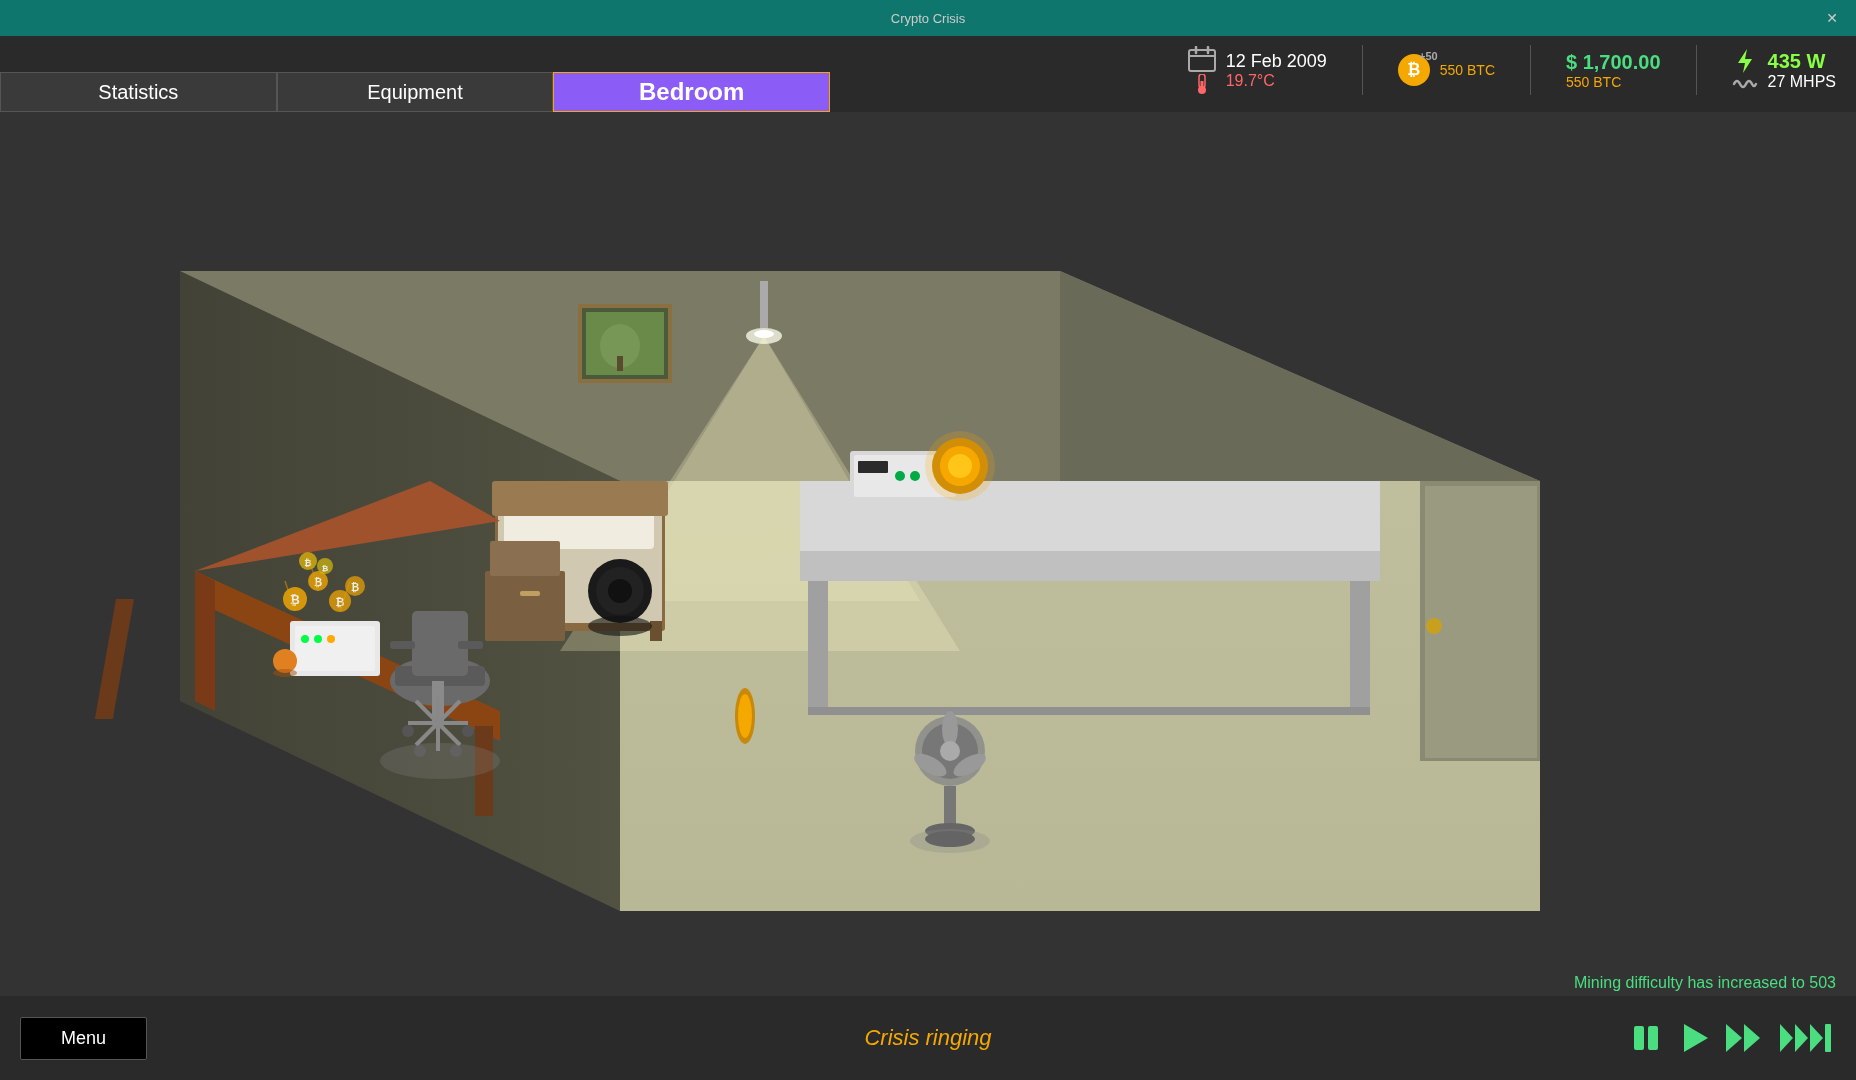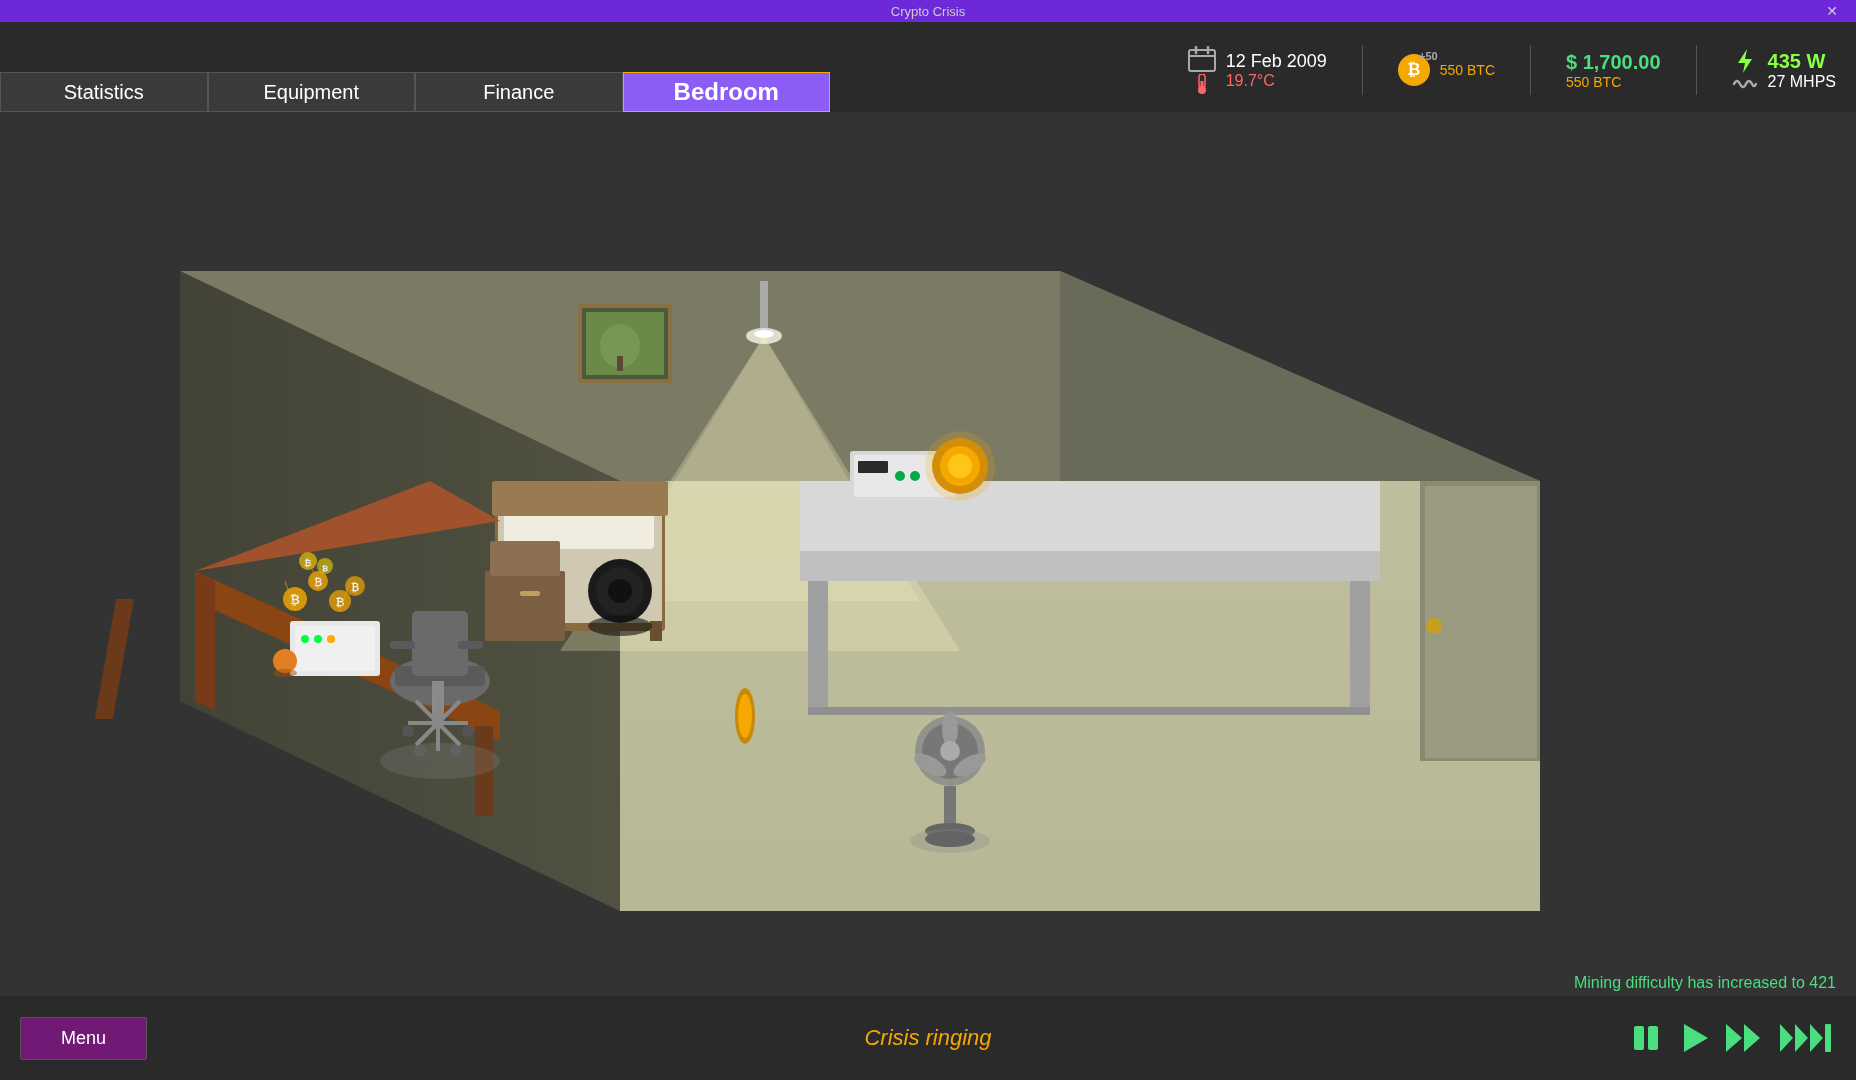--- a/index.html
+++ b/index.html
@@ -12,22 +12,22 @@
       overflow: hidden;
       position: relative;
     }
 
     
     #titlebar {
       position: absolute;
       top: 0;
       left: 0;
       width: 100%;
-      height: 22px;
-      background: #6d28d9;
+      height: 36px;
+      background: #0f766e;
       display: flex;
       align-items: center;
       justify-content: center;
       z-index: 100;
     }
 
     #titlebar-title {
       color: #cccccc;
       font-size: 13px;
       font-weight: normal;
@@ -199,21 +199,21 @@
       height: 84px;
       background: #2a2a2a;
       display: flex;
       align-items: center;
       justify-content: space-between;
       padding: 0 20px;
       z-index: 100;
     }
 
     #menu-btn {
-      background: #701a75;
+      background: #000000;
       border: 1px solid #555;
       color: white;
       font-size: 18px;
       padding: 10px 40px;
       cursor: pointer;
       border-radius: 2px;
     }
 
     #status-text {
       color: #f5a800;
@@ -276,23 +276,20 @@
   <span id="titlebar-title">Crypto Crisis</span>
   <button id="titlebar-close">✕</button>
 </div>
 
 <div id="topnav">
   <div class="nav-tab">
     <span>Statistics</span>
   </div>
   <div class="nav-tab">
     <span>Equipment</span>
-  </div>
-  <div class="nav-tab">
-    <span>Finance</span>
   </div>
   <div class="nav-tab active">
     <span>Bedroom</span>
   </div>
 </div>
 
 <div id="statsbar">
 
   <div class="stat-group">
     <div class="icon-container">
@@ -536,21 +533,21 @@
       <ellipse cx="950" cy="680" rx="25" ry="8" fill="#666"></ellipse>
       <ellipse cx="950" cy="688" rx="25" ry="8" fill="#555"></ellipse>
 
       <ellipse cx="950" cy="690" rx="40" ry="12" fill="#888" opacity="0.3"></ellipse>
       <ellipse cx="440" cy="610" rx="60" ry="18" fill="#888" opacity="0.25"></ellipse>
     </svg>
   </div>
 </div>
 
 <div id="notification">
-  <span id="notification-text">Mining difficulty has increased to 421</span>
+  <span id="notification-text">Mining difficulty has increased to 503</span>
 </div>
 
 <div id="bottombar">
   <button id="menu-btn">Menu</button>
 
   <span id="status-text">Crisis ringing</span>
 
   <div id="playcontrols">
 
     <button class="ctrl-btn">

